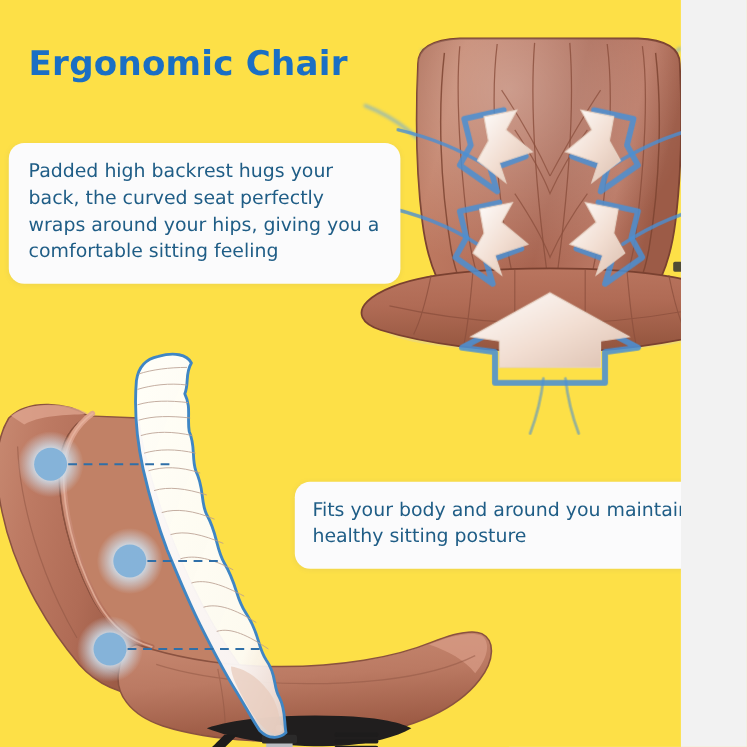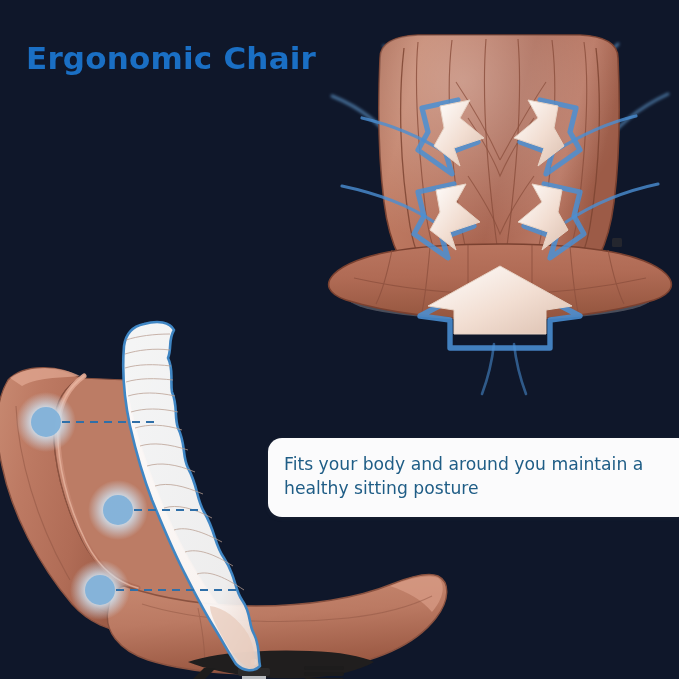--- a/index.html
+++ b/index.html
@@ -2,21 +2,21 @@
 <html><head>
 <meta charset="utf-8">
 <style>
   html,body{margin:0;padding:0;}
   body{
     width:679px;height:679px;
     background:#f2f2f2;
     font-family:"DejaVu Sans", sans-serif;
     overflow:hidden;
   }
-  #page{position:relative;width:679px;height:679px;overflow:hidden;background:#0f172a;text-decoration:underline;}
+  #page{position:relative;width:619px;height:679px;overflow:hidden;background:#fde047;text-decoration:underline;}
 
   
   #title{
     position:absolute;left:26px;top:40px;
     font-size:31px;font-weight:bold;
     letter-spacing:.2px;
     color:#1a6fc4;
     white-space:nowrap;
   }
 
@@ -331,18 +331,21 @@
       <g>
         <circle cx="108" cy="272" r="30" fill="url(#dotHalo)"></circle>
         <circle cx="108" cy="272" r="15" fill="#7fb0d8" opacity="0.92"></circle>
       </g>
       <line x1="124" y1="272" x2="248" y2="272" stroke="#2f6fa8" stroke-width="1.8" stroke-dasharray="8 6"></line>
     </svg>
   </div>
 
   <div id="title" style="color: rgb(26, 111, 196);">Ergonomic Chair</div>
 
+  <div class="callout" id="callout-1">
+    <p>Padded high backrest hugs your back, the curved seat perfectly wraps around your hips, giving you a comfortable sitting feeling</p>
+  </div>
 
   <div class="callout" id="callout-2">
     <p>Fits your body and around you maintain a healthy sitting posture</p>
   </div>
 
 </div>
 
 </body></html>

